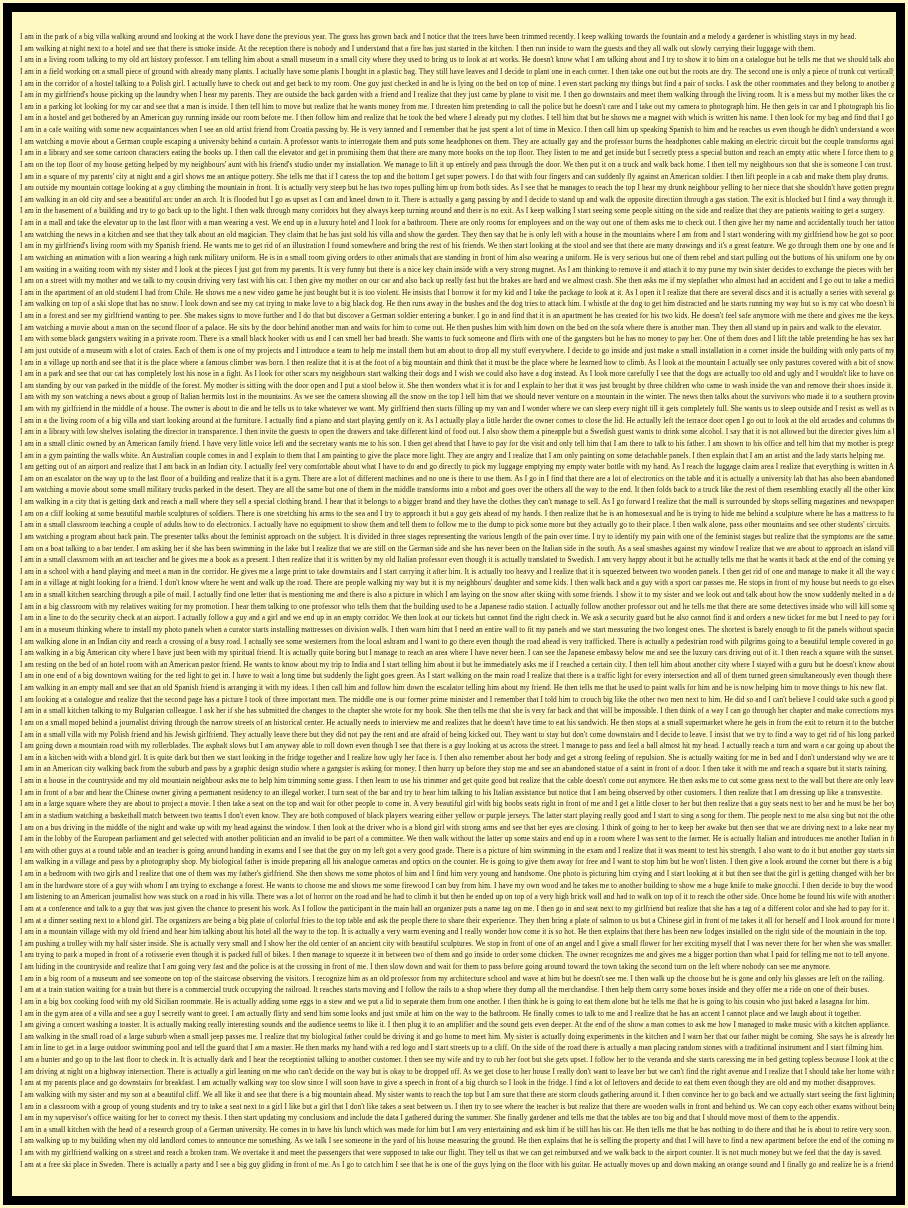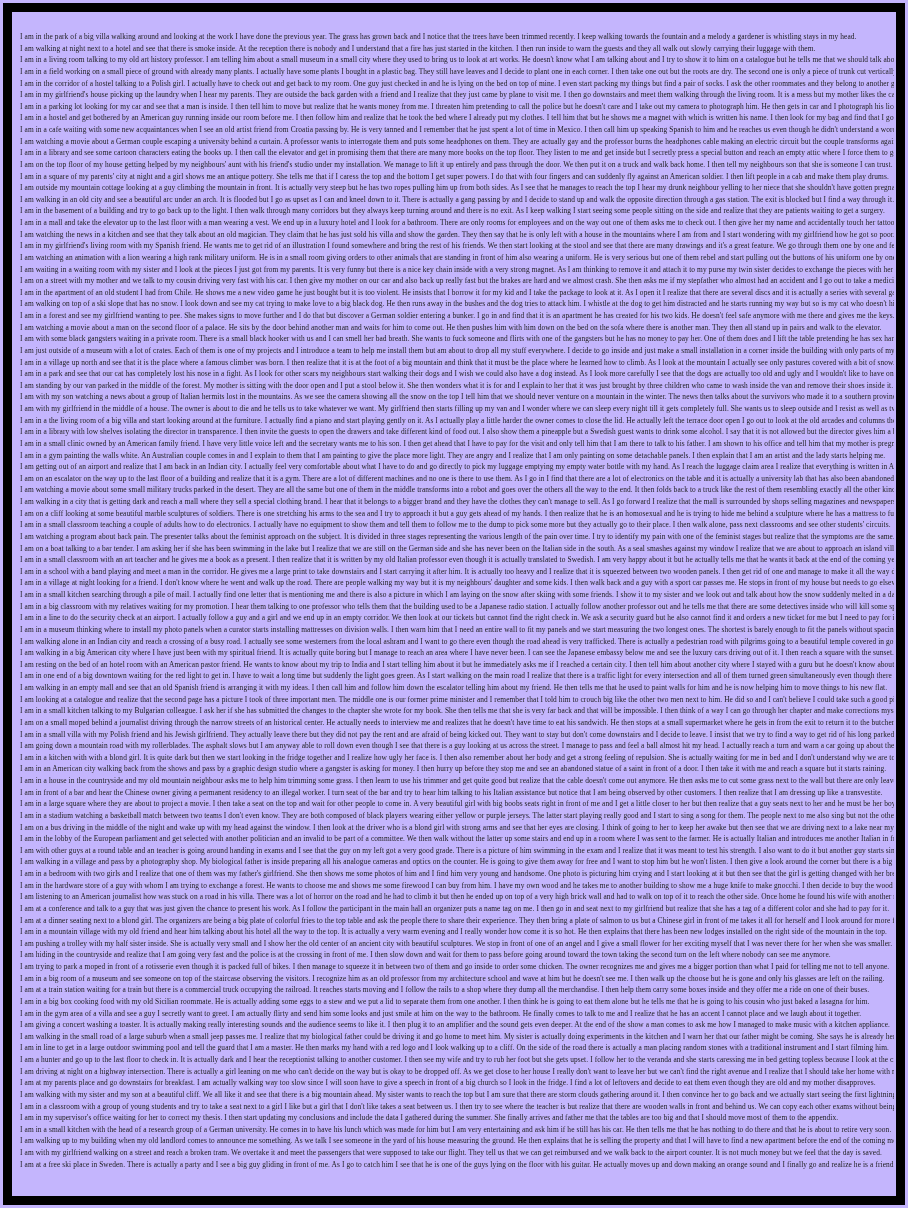--- a/index.html
+++ b/index.html
@@ -1,16 +1,16 @@
 <!DOCTYPE html>
 <html><head>
 <meta charset="utf-8">
 <style>
   html,body{margin:0;padding:0;background:#ffffff;}
-  .page{position:relative;width:908px;height:1208px;background:#c4b5fd;overflow:hidden;
+  .page{position:relative;width:908px;height:1208px;background:#fef9c3;overflow:hidden;
         font-family:"Liberation Serif","DejaVu Serif",serif;}
   .frame{position:absolute;inset:3px;border:9px solid #000;pointer-events:none;}
   .text-block{position:absolute;left:20px;right:14px;top:31px;bottom:16px;overflow:hidden;}
   .line{white-space:nowrap;overflow:hidden;height:11.63px;line-height:11.63px;
         font-size:7.4px;color:#1c1c1c;letter-spacing:0.1px;}
 </style>
 </head>
 <body>
 
 <div class="page">
@@ -51,70 +51,70 @@
       <div class="line">I am with my girlfriend in the middle of a house. The owner is about to die and he tells us to take whatever we want. My girlfriend then starts filling up my van and I wonder where we can sleep every night till it gets completely full. She wants us to sleep outside and I resist as well as two of her friends.</div>
       <div class="line">I am in a the living room of a big villa and start looking around at the furniture. I actually find a piano and start playing gently on it. As I actually play a little harder the owner comes to close the lid. He actually left the terrace door open I go out to look at the old arcades and columns there.</div>
       <div class="line">I am in a library with low shelves isolating the director in transparence. I then invite the guests to open the drawers and take different kind of food out. I also show them a pineapple but a Swedish guest wants to drink some alcohol. I say that it is not allowed but the director gives him a bottle.</div>
       <div class="line">I am in a small clinic owned by an American family friend. I have very little voice left and the secretary wants me to his son. I then get ahead that I have to pay for the visit and only tell him that I am there to talk to his father. I am shown to his office and tell him that my mother is pregnant.</div>
       <div class="line">I am in a gym painting the walls white. An Australian couple comes in and I explain to them that I am painting to give the place more light. They are angry and I realize that I am only painting on some detachable panels. I then explain that I am an artist and the lady starts helping me.</div>
       <div class="line">I am getting out of an airport and realize that I am back in an Indian city. I actually feel very comfortable about what I have to do and go directly to pick my luggage emptying my empty water bottle with my hand. As I reach the luggage claim area I realize that everything is written in Arabic.</div>
       <div class="line">I am on an escalator on the way up to the last floor of a building and realize that it is a gym. There are a lot of different machines and no one is there to use them. As I go in I find that there are a lot of electronics on the table and it is actually a university lab that has also been abandoned.</div>
       <div class="line">I am watching a movie about some small military trucks parked in the desert. They are all the same but one of them in the middle transforms into a robot and goes over the others all the way to the end. It then folds back to a truck like the rest of them resembling exactly all the other kind of trucks.</div>
       <div class="line">I am walking in a city that is getting dark and reach a mall where they sell a special clothing brand. I hear that it belongs to a bigger brand and they have the clothes they can't manage to sell. As I go forward I realize that the mall is surrounded by shops selling magazines and newspapers.</div>
       <div class="line">I am on a cliff looking at some beautiful marble sculptures of soldiers. There is one stretching his arms to the sea and I try to approach it but a guy gets ahead of my hands. I then realize that he is an homosexual and he is trying to hide me behind a sculpture where he has a mattress to fuck me.</div>
-      <div class="line">I am in a small classroom teaching a couple of adults how to do electronics. I actually have no equipment to show them and tell them to follow me to the dump to pick some more but they actually go to their place. I then walk alone, pass next classrooms and see other students' circuits.</div>
+      <div class="line">I am in a small classroom teaching a couple of adults how to do electronics. I actually have no equipment to show them and tell them to follow me to the dump to pick some more but they actually go to their place. I then walk alone, pass other mountains and see other students' circuits.</div>
       <div class="line">I am watching a program about back pain. The presenter talks about the feminist approach on the subject. It is divided in three stages representing the various length of the pain over time. I try to identify my pain with one of the feminist stages but realize that the symptoms are the same.</div>
       <div class="line">I am on a boat talking to a bar tender. I am asking her if she has been swimming in the lake but I realize that we are still on the German side and she has never been on the Italian side in the south. As a seal smashes against my window I realize that we are about to approach an island village.</div>
       <div class="line">I am in a small classroom with an art teacher and he gives me a book as a present. I then realize that it is written by my old Italian professor even though it is actually translated to Swedish. I am very happy about it but he actually tells me that he wants it back at the end of the coming year.</div>
       <div class="line">I am in a school with a band playing and meet a man in the corridor. He gives me a large print to take downstairs and I start carrying it after him. It is actually too heavy and I realize that it is squeezed between two wooden panels. I then get rid of one and manage to make it all the way down.</div>
       <div class="line">I am in a village at night looking for a friend. I don't know where he went and walk up the road. There are people walking my way but it is my neighbours' daughter and some kids. I then walk back and a guy with a sport car passes me. He stops in front of my house but needs to go elsewhere.</div>
       <div class="line">I am in a small kitchen searching through a pile of mail. I actually find one letter that is mentioning me and there is also a picture in which I am laying on the snow after skiing with some friends. I show it to my sister and we look out and talk about how the snow suddenly melted in a day.</div>
       <div class="line">I am in a big classroom with my relatives waiting for my promotion. I hear them talking to one professor who tells them that the building used to be a Japanese radio station. I actually follow another professor out and he tells me that there are some detectives inside who will kill some spies.</div>
       <div class="line">I am in a line to do the security check at an airport. I actually follow a guy and a girl and we end up in an empty corridor. We then look at our tickets but cannot find the right check in. We ask a security guard but he also cannot find it and orders a new ticket for me but I need to pay for it.</div>
       <div class="line">I am in a museum thinking where to install my photo panels when a curator starts installing mattresses on division walls. I then warn him that I need an entire wall to fit my panels and we start measuring the two longest ones. The shortest is barely enough to fit the panels without spacing.</div>
       <div class="line">I am walking alone in an Indian city and reach a crossing of a busy road. I actually see some westerners from the local ashram and I want to go there even though the road ahead is very trafficked. There is actually a pedestrian road with pilgrims going to a beautiful temple covered in gold.</div>
       <div class="line">I am walking in a big American city where I have just been with my spiritual friend. It is actually quite boring but I manage to reach an area where I have never been. I can see the Japanese embassy below me and see the luxury cars driving out of it. I then reach a square with the sunset.</div>
       <div class="line">I am resting on the bed of an hotel room with an American pastor friend. He wants to know about my trip to India and I start telling him about it but he immediately asks me if I reached a certain city. I then tell him about another city where I stayed with a guru but he doesn't know about it.</div>
       <div class="line">I am in one end of a big downtown waiting for the red light to get in. I have to wait a long time but suddenly the light goes green. As I start walking on the main road I realize that there is a traffic light for every intersection and all of them turned green simultaneously even though there is no one.</div>
       <div class="line">I am walking in an empty mall and see that an old Spanish friend is arranging it with my ideas. I then call him and follow him down the escalator telling him about my friend. He then tells me that he used to paint walls for him and he is now helping him to move things to his new flat.</div>
       <div class="line">I am looking at a catalogue and realize that the second page has a picture I took of three important men. The middle one is our former prime minister and I remember that I told him to crouch big like the other two men next to him. He did so and I can't believe I could take such a good picture.</div>
       <div class="line">I am in a small kitchen talking to my Bulgarian colleague. I ask her if she has submitted the changes to the chapter she wrote for my book. She then tells me that she is very far back and that will be impossible. I then think of a way I can go through her chapter and make corrections myself.</div>
       <div class="line">I am on a small moped behind a journalist driving through the narrow streets of an historical center. He actually needs to interview me and realizes that he doesn't have time to eat his sandwich. He then stops at a small supermarket where he gets in from the exit to return it to the butcher.</div>
       <div class="line">I am in a small villa with my Polish friend and his Jewish girlfriend. They actually leave there but they did not pay the rent and are afraid of being kicked out. They want to stay but don't come downstairs and I decide to leave. I insist that we try to find a way to get rid of his long parked car.</div>
       <div class="line">I am going down a mountain road with my rollerblades. The asphalt slows but I am anyway able to roll down even though I see that there is a guy looking at us across the street. I manage to pass and feel a ball almost hit my head. I actually reach a turn and warn a car going up about the balls.</div>
       <div class="line">I am in a kitchen with with a blond girl. It is quite dark but then we start looking in the fridge together and I realize how ugly her face is. I then also remember about her body and get a strong feeling of repulsion. She is actually waiting for me in bed and I don't understand why we are together.</div>
-      <div class="line">I am in an American city walking back from the shows and pass by a graphic design studio where a gangster is asking for money. I then hurry up before they stop me and see an abandoned statue of a saint in front of a door. I then take it with me and reach a square but it starts raining.</div>
+      <div class="line">I am in an American city walking back from the suburb and pass by a graphic design studio where a gangster is asking for money. I then hurry up before they stop me and see an abandoned statue of a saint in front of a door. I then take it with me and reach a square but it starts raining.</div>
       <div class="line">I am in a house in the countryside and my old mountain neighbour asks me to help him trimming some grass. I then learn to use his trimmer and get quite good but realize that the cable doesn't come out anymore. He then asks me to cut some grass next to the wall but there are only leaves.</div>
       <div class="line">I am in front of a bar and hear the Chinese owner giving a permanent residency to an illegal worker. I turn seat of the bar and try to hear him talking to his Italian assistance but notice that I am being observed by other customers. I then realize that I am dressing up like a transvestite.</div>
       <div class="line">I am in a large square where they are about to project a movie. I then take a seat on the top and wait for other people to come in. A very beautiful girl with big boobs seats right in front of me and I get a little closer to her but then realize that a guy seats next to her and he must be her boyfriend.</div>
       <div class="line">I am in a stadium watching a basketball match between two teams I don't even know. They are both composed of black players wearing either yellow or purple jerseys. The latter start playing really good and I start to sing a song for them. The people next to me also sing but not the others.</div>
       <div class="line">I am on a bus driving in the middle of the night and wake up with my head against the window. I then look at the driver who is a blond girl with strong arms and see that her eyes are closing. I think of going to her to keep her awake but then see that we are driving next to a lake near my place.</div>
       <div class="line">I am in the lobby of the European parliament and get selected with another politician and an invalid to be part of a committee. We then walk without the latter up some stairs and end up in a room where I was sent to the farmer. He is actually Italian and introduces me another Italian in front of us.</div>
       <div class="line">I am with other guys at a round table and an teacher is going around handing in exams and I see that the guy on my left got a very good grade. There is a picture of him swimming in the exam and I realize that it was meant to test his strength. I also want to do it but another guy starts singing.</div>
       <div class="line">I am walking in a village and pass by a photography shop. My biological father is inside preparing all his analogue cameras and optics on the counter. He is going to give them away for free and I want to stop him but he won't listen. I then give a look around the corner but there is a big line.</div>
       <div class="line">I am in a bedroom with two girls and I realize that one of them was my father's girlfriend. She then shows me some photos of him and I find him very young and handsome. One photo is picturing him crying and I start looking at it but then see that the girl is getting changed with her breast out.</div>
       <div class="line">I am in the hardware store of a guy with whom I am trying to exchange a forest. He wants to choose me and shows me some firewood I can buy from him. I have my own wood and he takes me to another building to show me a huge knife to make gnocchi. I then decide to buy the wood instead.</div>
       <div class="line">I am listening to an American journalist how was stuck on a road in his villa. There was a lot of horror on the road and he had to climb it but then he ended up on top of a very high brick wall and had to walk on top of it to reach the other side. Once home he found his wife with another man.</div>
       <div class="line">I am at a conference and talk to a guy that was just given the chance to present his work. As I follow the participant in the main hall an organizer puts a name tag on me. I then go in and seat next to my girlfriend but realize that she has a tag of a different color and she had to pay for it.</div>
       <div class="line">I am at a dinner seating next to a blond girl. The organizers are being a big plate of colorful fries to the top table and ask the people there to share their experience. They then bring a plate of salmon to us but a Chinese girl in front of me takes it all for herself and I look around for more food.</div>
       <div class="line">I am in a mountain village with my old friend and hear him talking about his hotel all the way to the top. It is actually a very warm evening and I really wonder how come it is so hot. He then explains that there has been new lodges installed on the right side of the mountain in the top.</div>
       <div class="line">I am pushing a trolley with my half sister inside. She is actually very small and I show her the old center of an ancient city with beautiful sculptures. We stop in front of one of an angel and I give a small flower for her exciting myself that I was never there for her when she was smaller.</div>
+      <div class="line">I am trying to park a moped in front of a rotisserie even though it is packed full of bikes. I then manage to squeeze it in between two of them and go inside to order some chicken. The owner recognizes me and gives me a bigger portion than what I paid for telling me not to tell anyone.</div>
       <div class="line">I am hiding in the countryside and realize that I am going very fast and the police is at the crossing in front of me. I then slow down and wait for them to pass before going around toward the town taking the second turn on the left where nobody can see me anymore.</div>
-      <div class="line">I am trying to park a moped in front of a rotisserie even though it is packed full of bikes. I then manage to squeeze it in between two of them and go inside to order some chicken. The owner recognizes me and gives me a bigger portion than what I paid for telling me not to tell anyone.</div>
       <div class="line">I am in a big room of a museum and see someone on top of the staircase observing the visitors. I recognize him as an old professor from my architecture school and wave at him but he doesn't see me. I then walk up the choose but he is gone and only his glasses are left on the railing.</div>
       <div class="line">I am at a train station waiting for a train but there is a commercial truck occupying the railroad. It reaches starts moving and I follow the rails to a shop where they dump all the merchandise. I then help them carry some boxes inside and they offer me a ride on one of their buses.</div>
       <div class="line">I am in a big box cooking food with my old Sicilian roommate. He is actually adding some eggs to a stew and we put a lid to separate them from one another. I then think he is going to eat them alone but he tells me that he is going to his cousin who just baked a lasagna for him.</div>
       <div class="line">I am in the gym area of a villa and see a guy I secretly want to greet. I am actually flirty and send him some looks and just smile at him on the way to the bathroom. He finally comes to talk to me and I realize that he has an accent I cannot place and we laugh about it together.</div>
       <div class="line">I am giving a concert washing a toaster. It is actually making really interesting sounds and the audience seems to like it. I then plug it to an amplifier and the sound gets even deeper. At the end of the show a man comes to ask me how I managed to make music with a kitchen appliance.</div>
       <div class="line">I am walking in the small road of a large suburb when a small jeep passes me. I realize that my biological father could be driving it and go home to meet him. My sister is actually doing experiments in the kitchen and I warn her that our father might be coming. She says he is already here but doesn't care.</div>
-      <div class="line">I am in line to get in a large outdoor swimming pool and tell the guard that I am a master. He then marks my hand with a red logo and I look walking up to a cliff. On the side of the road there is actually a man placing random stones with a traditional instrument and I start filming him.</div>
+      <div class="line">I am in line to get in a large outdoor swimming pool and tell the guard that I am a master. He then marks my hand with a red logo and I start streets up to a cliff. On the side of the road there is actually a man placing random stones with a traditional instrument and I start filming him.</div>
       <div class="line">I am a hunter and go up to the last floor to check in. It is actually dark and I hear the receptionist talking to another customer. I then see my wife and try to rub her foot but she gets upset. I follow her to the veranda and she starts caressing me in bed getting topless because I look at the crows.</div>
       <div class="line">I am driving at night on a highway intersection. There is actually a girl leaning on me who can't decide on the way but is okay to be dropped off. As we get close to her house I really don't want to leave her but we can't find the right avenue and I realize that I should take her home with me.</div>
       <div class="line">I am at my parents place and go downstairs for breakfast. I am actually walking way too slow since I will soon have to give a speech in front of a big church so I look in the fridge. I find a lot of leftovers and decide to eat them even though they are old and my mother disapproves.</div>
       <div class="line">I am walking with my sister and my son at a beautiful cliff. We all like it and see that there is a big mountain ahead. My sister wants to reach the top but I am sure that there are storm clouds gathering around it. I then convince her to go back and we actually start seeing the first lightnings.</div>
       <div class="line">I am in a classroom with a group of young students and try to take a seat next to a girl I like but a girl that I don't like takes a seat between us. I then try to see where the teacher is but realize that there are wooden walls in front and behind us. We can copy each other exams without being seen.</div>
-      <div class="line">I am in my supervisor's office waiting for her to correct my thesis. I then start updating my conclusions and include the data I gathered during the summer. She finally arrives and father me that the tables are too big and that I should move most of them to the appendix.</div>
+      <div class="line">I am in my supervisor's office waiting for her to correct my thesis. I then start updating my conclusions and include the data I gathered during the summer. She finally gardener and tells me that the tables are too big and that I should move most of them to the appendix.</div>
       <div class="line">I am in a small kitchen with the head of a research group of a German university. He comes in to have his lunch which was made for him but I am very entertaining and ask him if he still has his car. He then tells me that he has nothing to do there and that he is about to retire very soon.</div>
       <div class="line">I am walking up to my building when my old landlord comes to announce me something. As we talk I see someone in the yard of his house measuring the ground. He then explains that he is selling the property and that I will have to find a new apartment before the end of the coming month.</div>
       <div class="line">I am with my girlfriend walking on a street and reach a broken tram. We overtake it and meet the passengers that were supposed to take our flight. They tell us that we can get reimbursed and we walk back to the airport counter. It is not much money but we feel that the day is saved.</div>
       <div class="line">I am at a free ski place in Sweden. There is actually a party and I see a big guy gliding in front of me. As I go to catch him I see that he is one of the guys lying on the floor with his guitar. He actually moves up and down making an orange sound and I finally go and realize he is a friend.</div>
     </div>
 </div>
 
 </body></html>

